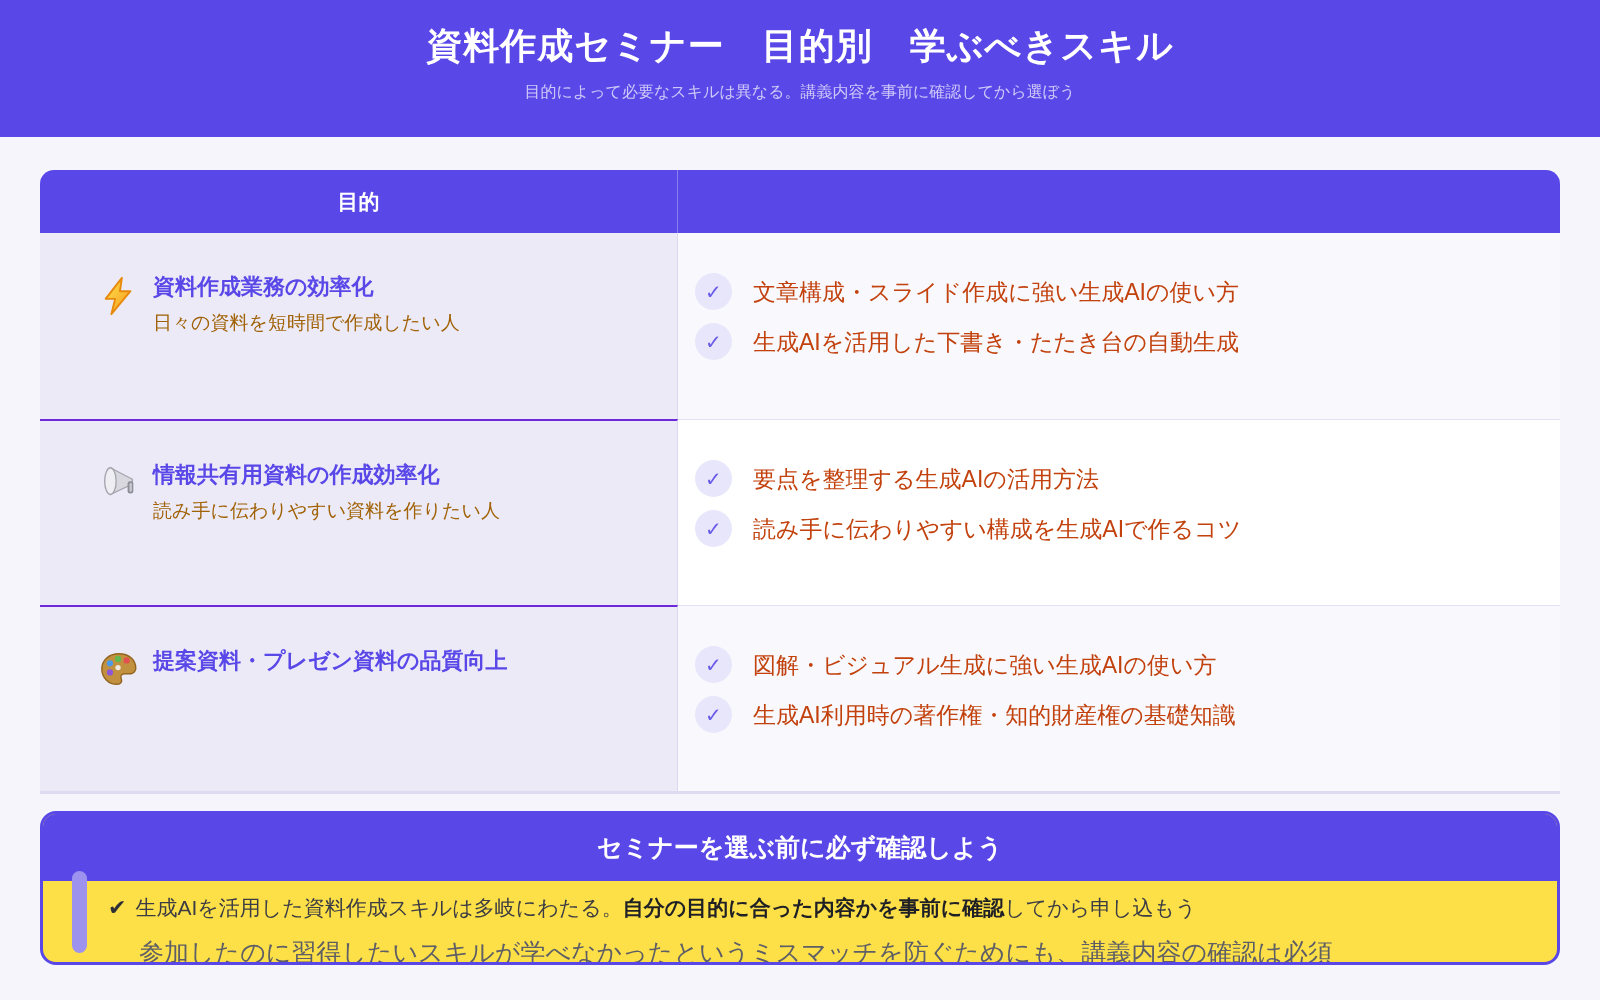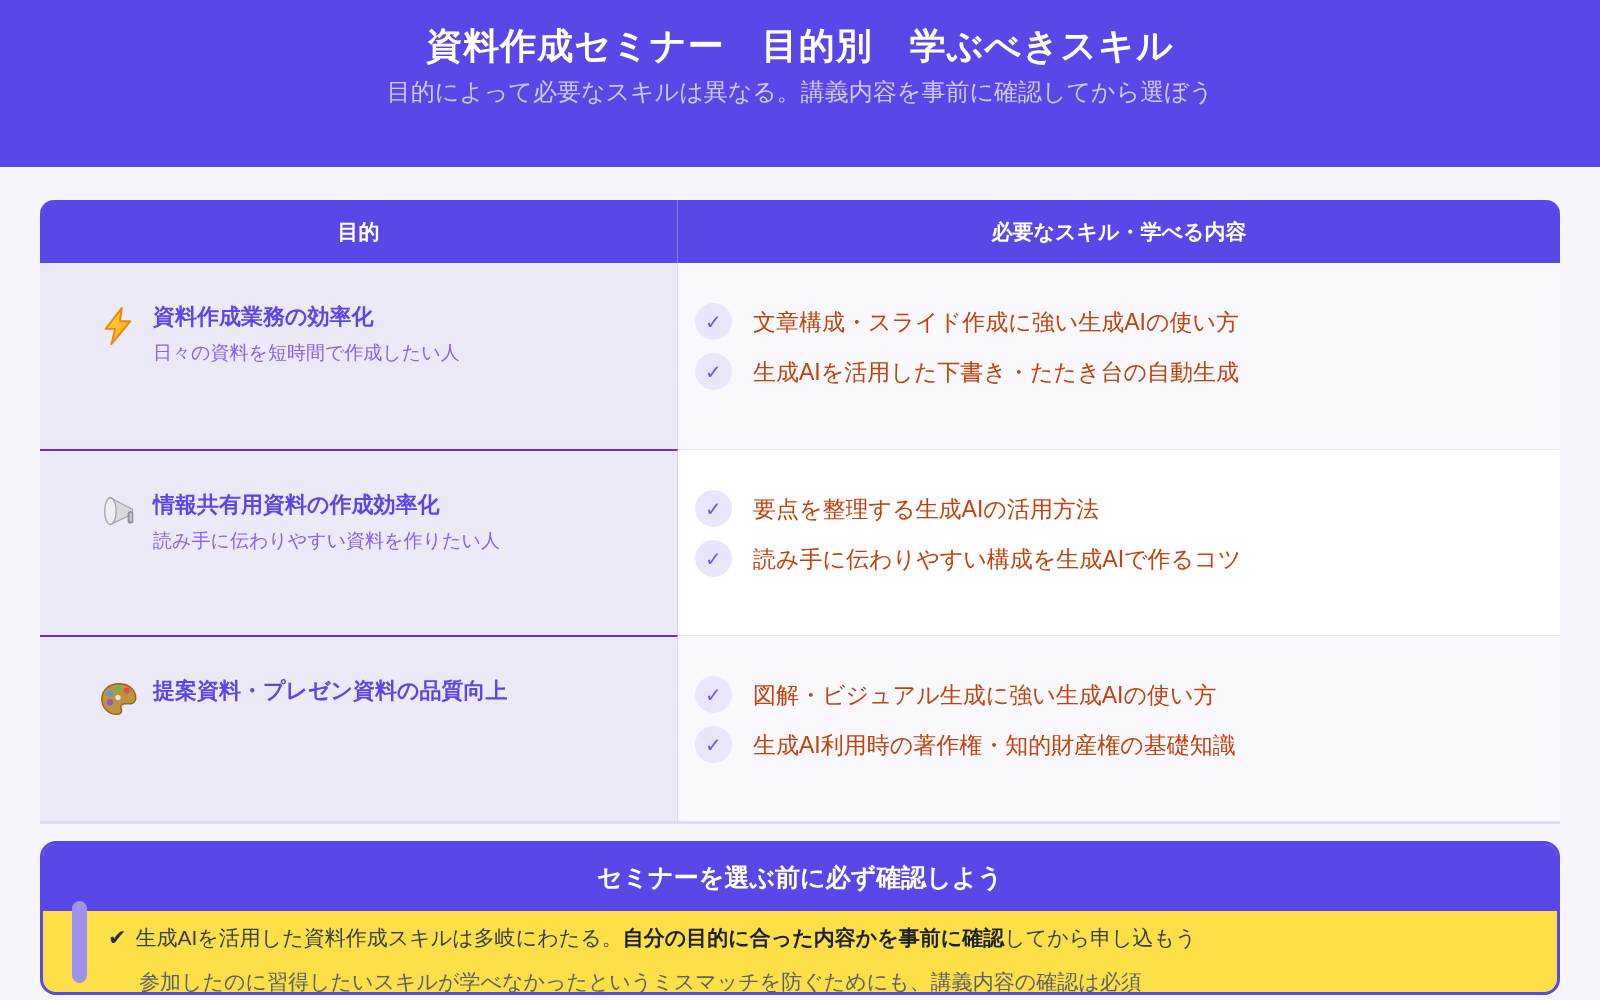--- a/index.html
+++ b/index.html
@@ -5,36 +5,36 @@
   * { box-sizing: border-box; margin: 0; padding: 0; }
   html, body { width: 1600px; height: 1000px; }
   body {
     background: #F6F5FB;
     font-family: "Liberation Sans", "DejaVu Sans", sans-serif;
     overflow: hidden;
   }
 
   
   .hero {
-    height: 167px;
+    height: 137px;
     background: #5947E8;
     text-align: center;
     padding-top: 25px;
   }
   .hero-title {
     color: #FFFFFF;
     font-size: 36px;
     font-weight: bold;
     letter-spacing: 1px;
     line-height: 42px;
   }
   .hero-sub {
     margin-top: 12px;
     color: rgba(255,255,255,0.70);
-    font-size: 24px;
+    font-size: 16px;
     line-height: 26px;
   }
 
   
   .table {
     width: 1520px;
     margin: 33px auto 0;
     border-bottom: 3px solid #DEDBF1;
   }
   .thead {
@@ -68,21 +68,21 @@
   .icon-box { width: 42px; height: 42px; flex: none; margin-top: 2px; }
   .icon-box svg { width: 42px; height: 42px; display: block; }
   .ptitle {
     font-size: 22px;
     font-weight: bold;
     color: #5947E8;
     line-height: 28px;
   }
   .pdesc {
     font-size: 19px;
-    color: #8b5cf6;
+    color: #a16207;
     margin-top: 9px;
     line-height: 26px;
   }
 
   .cell-right { flex: 1; padding: 40px 0 0 17px; }
   .cell-right.tint  { background: #F8F8FD; }
   .cell-right.plain { background: #FFFFFF; }
   .skill { display: flex; align-items: center; margin-bottom: 13px; }
   .check {
     width: 37px; height: 37px; flex: none;
@@ -127,37 +127,36 @@
     font-size: 21px;
     color: #3C3C44;
     display: flex; align-items: center;
     line-height: 28px;
   }
   .note-check { font-size: 22px; color: #2F2F36; margin-right: 9px; font-weight: bold; }
   .note-bold { font-weight: bold; color: #1F1F26; }
   .note-line2 {
     margin-top: 16px;
     padding-left: 31px;
-    font-size: 21px;
+    font-size: 25px;
     color: #5E5E66;
     line-height: 28px;
   }
 </style>
 </head>
 <body>
 
 <div class="hero">
   <div class="hero-title">資料作成セミナー　目的別　学ぶべきスキル</div>
   <div class="hero-sub">目的によって必要なスキルは異なる。講義内容を事前に確認してから選ぼう</div>
 </div>
 
 <div class="table">
   <div class="thead">
     <div class="th-left">目的</div>
-    <div class="th-right">必要なスキル・学べる内容</div>
   </div>
 
   <div class="trow">
     <div class="cell-left">
       <span class="icon-box">
         <svg viewBox="0 0 44 44">
           <defs>
             <linearGradient id="boltg" x1="0" y1="0" x2="1" y2="1">
               <stop offset="0" stop-color="#FFE14D"></stop>
                 <stop offset="1" stop-color="#F59B1E"></stop>

